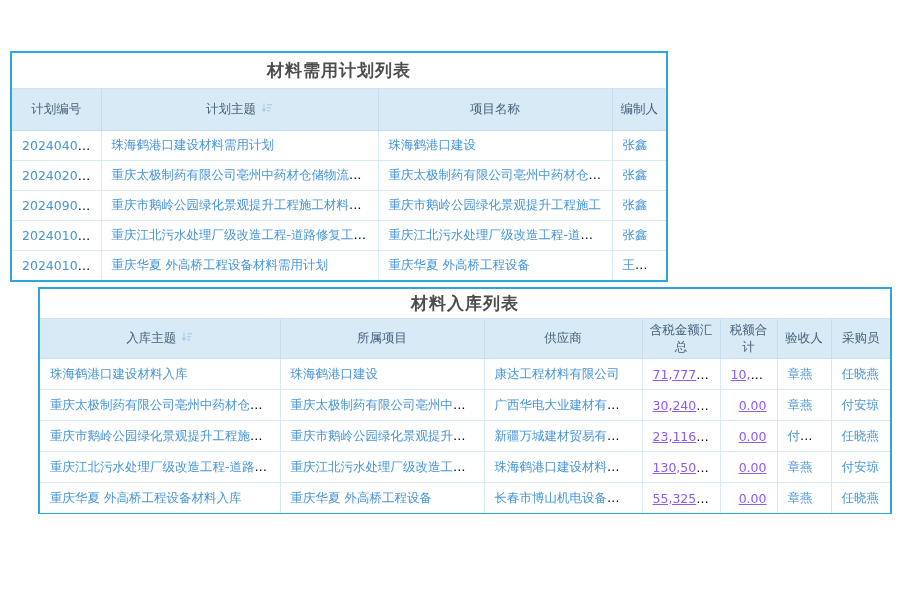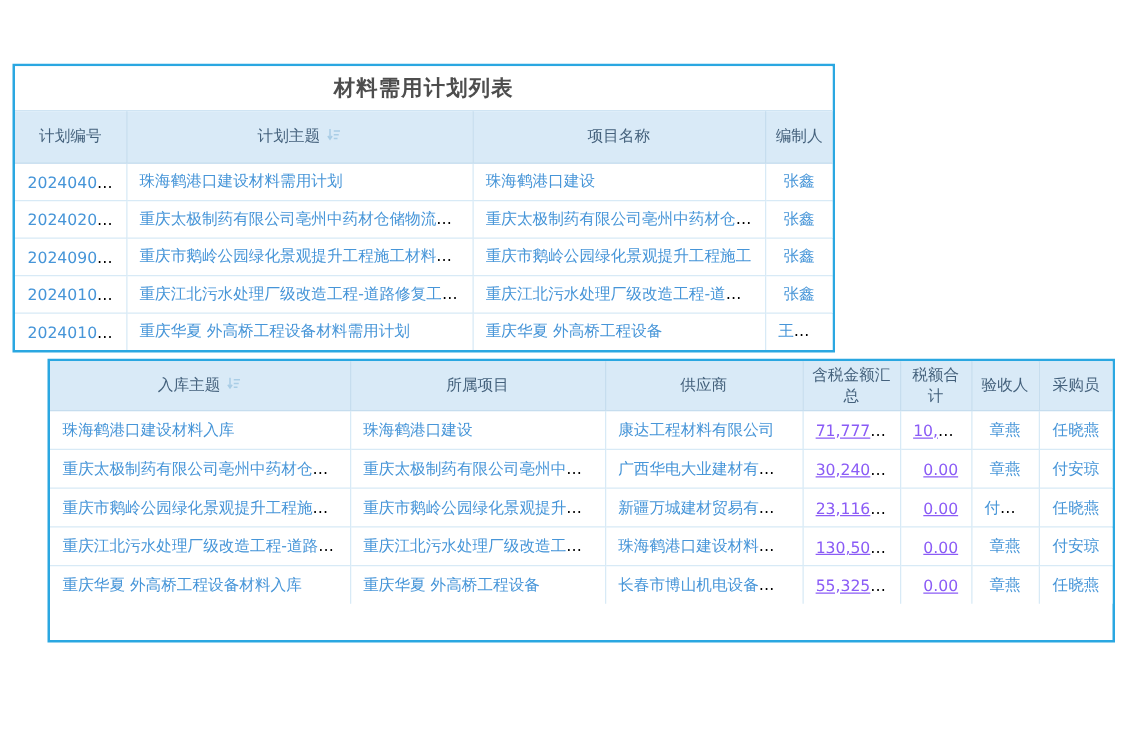--- a/index.html
+++ b/index.html
@@ -36,21 +36,21 @@
   .grid td {
     background:#ffffff; vertical-align:middle; padding:0 10px;
     border-right:1px solid #d8eaf6; border-bottom:1px solid #d8eaf6;
     overflow:hidden; white-space:nowrap; text-overflow:ellipsis;
   }
   .card-plan .grid td { height:29px; }
   .card-inb  .grid td { height:30px; }
   .grid tbody tr:last-child td { border-bottom:none; }
   .left   { text-align:left; }
   .right  { text-align:right; }
-  .center { text-align:center; }
+  .center { }
   .link { color:#4695d8; cursor:pointer; }
   .num  { color:#8b5cf6;text-decoration:underline; }
   .sortable { cursor:pointer; }
   .sort-ic { display:inline-block; vertical-align:-1px; margin-left:5px; }
 </style>
 </head>
 <body>
 
 <div class="canvas">
 
@@ -107,20 +107,21 @@
           <td class="left"><span class="link">2024010009</span></td>
           <td class="left"><span class="link">重庆华夏 外高桥工程设备材料需用计划</span></td>
           <td class="left"><span class="link">重庆华夏 外高桥工程设备</span></td>
           <td class="center"><span class="link">王志远</span></td>
         </tr>
       </tbody>
     </table>
   </section>
 
   <section class="card card-inb">
+    <div class="card-title">材料入库列表</div>
     <table class="grid">
       <colgroup>
           <col style="width:240px">
           <col style="width:204px">
           <col style="width:158px">
           <col style="width:78px">
           <col style="width:57px">
           <col style="width:54px">
           <col>
         </colgroup>

